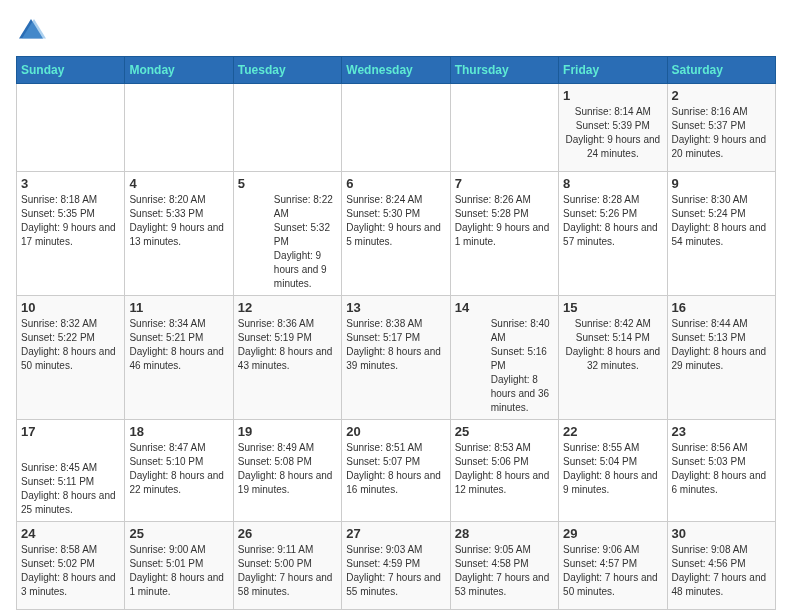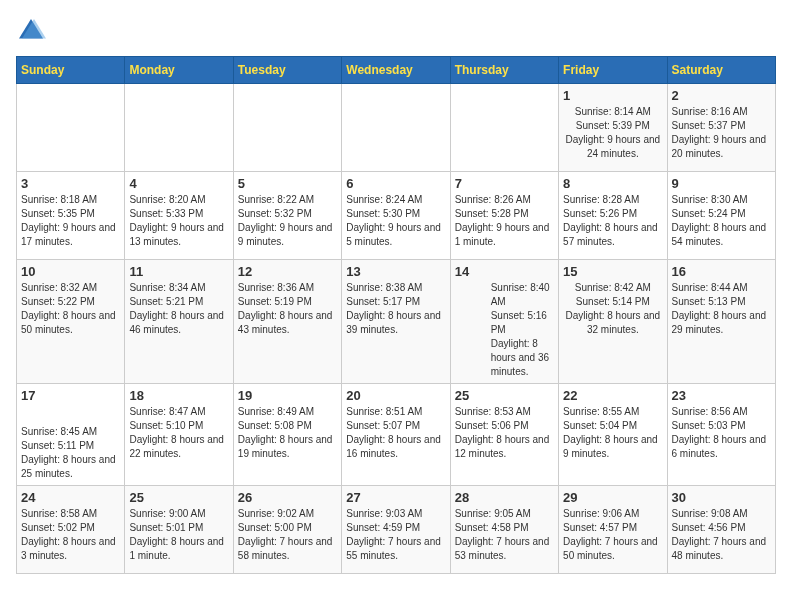--- a/index.html
+++ b/index.html
@@ -49,21 +49,21 @@
       font-size: 16px;
       color: #555;
     }
     table {
       width: 100%;
       border-collapse: collapse;
       table-layout: fixed;
     }
     thead tr th {
       background: #2a6db5;
-      color: #fde047;
+      color: #5eead4;
       font-size: 12px;
       font-weight: bold;
       padding: 6px 4px;
       text-align: left;
       border: 1px solid #1a5a99;
     }
     tbody tr td {
       border: 1px solid #ccc;
       vertical-align: top;
       padding: 4px;
@@ -150,21 +150,21 @@
 Daylight: 9 hours and 17 minutes.</div>
         </td>
         <td>
           <span class="day-number">4</span>
           <div class="day-info" style="white-space: pre-line;">Sunrise: 8:20 AM
 Sunset: 5:33 PM
 Daylight: 9 hours and 13 minutes.</div>
         </td>
         <td>
           <span class="day-number">5</span>
-          <div class="day-info" style="white-space: pre-line;">Sunrise: 8:22 AM
+          <div class="day-info" style="white-space: pre-line; margin-left: 36px;">Sunrise: 8:22 AM
 Sunset: 5:32 PM
 Daylight: 9 hours and 9 minutes.</div>
         </td>
         <td>
           <span class="day-number">6</span>
           <div class="day-info" style="white-space: pre-line;">Sunrise: 8:24 AM
 Sunset: 5:30 PM
 Daylight: 9 hours and 5 minutes.</div>
         </td>
         <td>
@@ -282,21 +282,21 @@
 Daylight: 8 hours and 3 minutes.</div>
         </td>
         <td>
           <span class="day-number">25</span>
           <div class="day-info" style="white-space: pre-line;">Sunrise: 9:00 AM
 Sunset: 5:01 PM
 Daylight: 8 hours and 1 minute.</div>
         </td>
         <td>
           <span class="day-number">26</span>
-          <div class="day-info" style="white-space: pre-line;">Sunrise: 9:02 AM
+          <div class="day-info" style="white-space: pre-line;">Sunrise: 9:11 AM
 Sunset: 5:00 PM
 Daylight: 7 hours and 58 minutes.</div>
         </td>
         <td>
           <span class="day-number">27</span>
           <div class="day-info" style="white-space: pre-line;">Sunrise: 9:03 AM
 Sunset: 4:59 PM
 Daylight: 7 hours and 55 minutes.</div>
         </td>
         <td>

